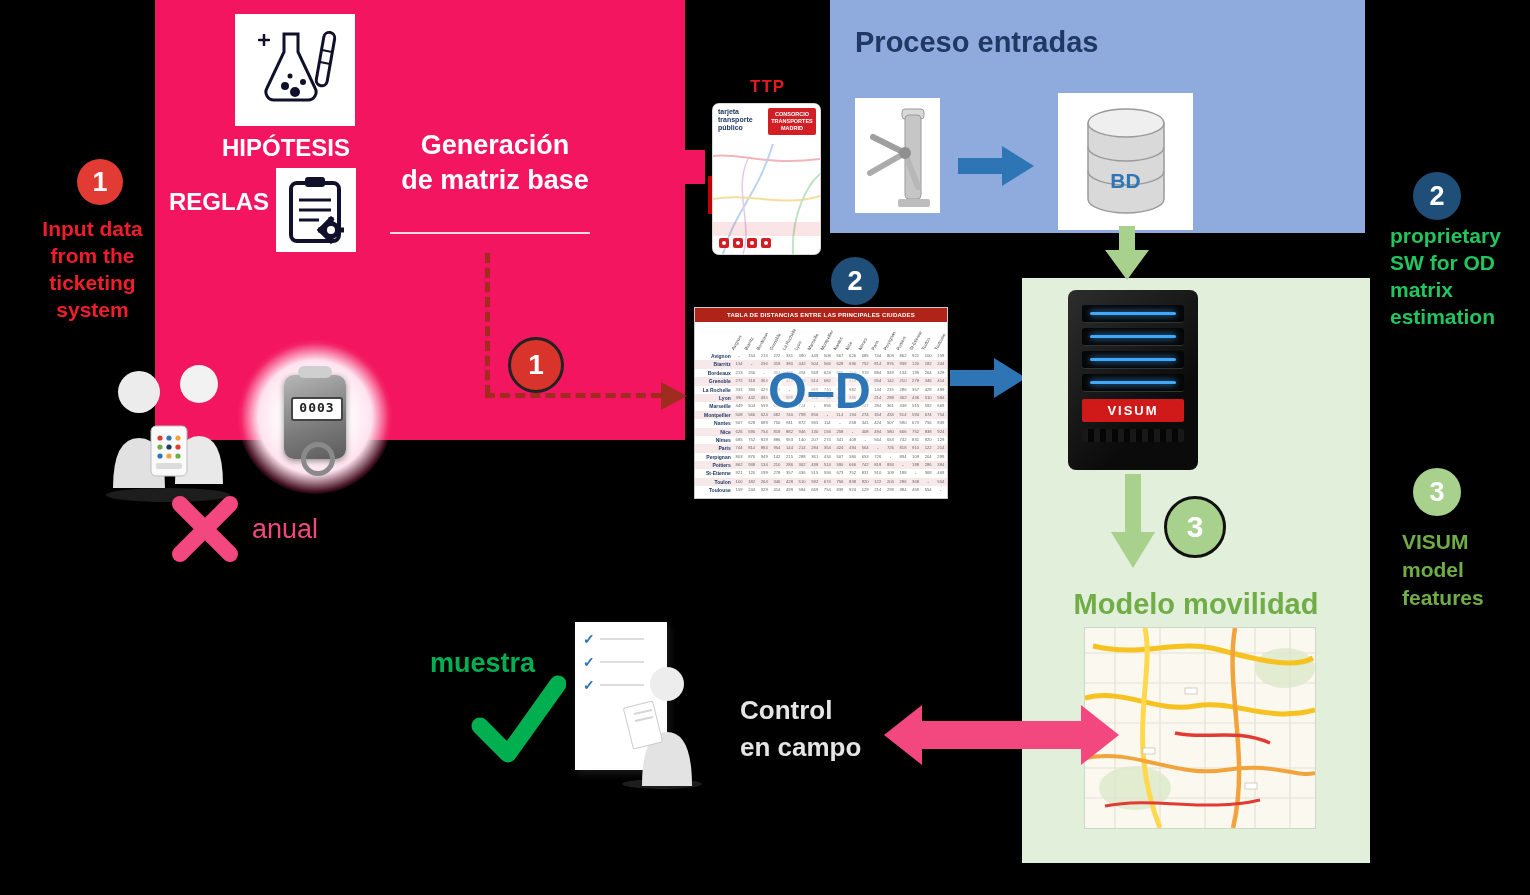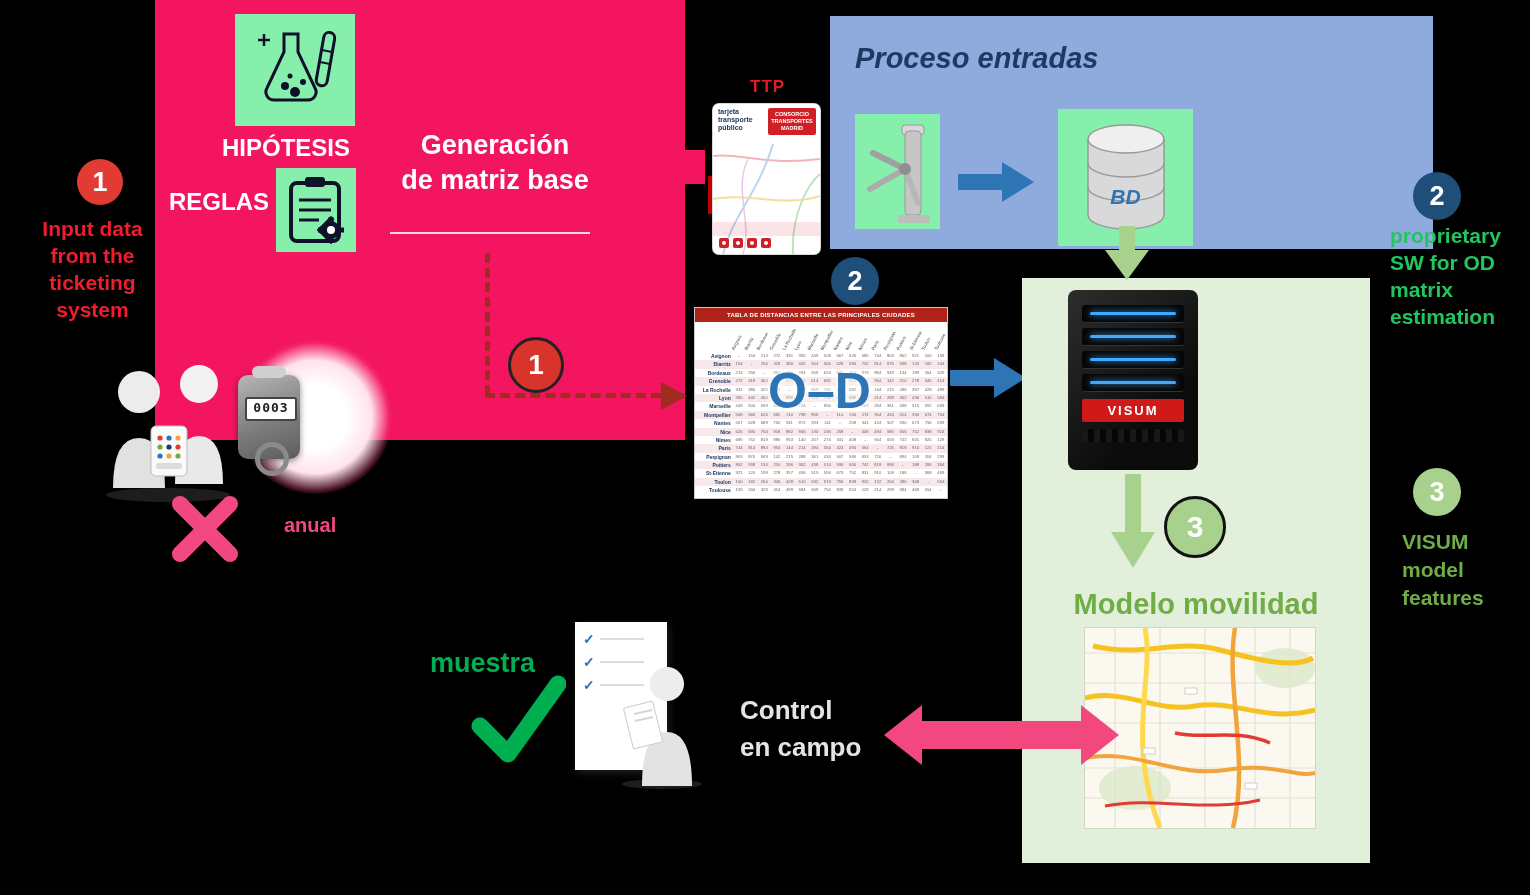--- a/index.html
+++ b/index.html
@@ -4,55 +4,55 @@
 <style>
   html,body{margin:0;padding:0;background:#000;}
   .stage{position:relative;width:1530px;height:895px;background:#000;overflow:hidden;
          font-family:"Liberation Sans",sans-serif;}
   .abs{position:absolute;}
   .ml{white-space:pre-line;}
   .badge{position:absolute;border-radius:50%;color:#fff;font-weight:bold;
          display:flex;align-items:center;justify-content:center;}
   
   .pink-box{position:absolute;left:155px;top:0;width:530px;height:440px;background:#F3155F;}
-  .icon-card{position:absolute;background:#86efac;display:flex;align-items:center;justify-content:center;}
+  .icon-card{position:absolute;background:#ffffff;display:flex;align-items:center;justify-content:center;}
   .gen-title{position:absolute;left:220px;top:128px;width:240px;color:#fff;font-size:27px;
              font-weight:bold;text-align:center;line-height:35px;}
   .gen-underline{position:absolute;left:235px;top:232px;width:200px;height:2px;background:#f2f2f2;opacity:.9;}
   .dash-v{position:absolute;left:330px;top:253px;height:142px;border-left:5px dashed #A02C20;}
   .dash-h{position:absolute;left:330px;top:393px;width:176px;border-top:5px dashed #A02C20;}
   .dash-head{position:absolute;left:506px;top:382px;width:0;height:0;
              border-left:26px solid #A02C20;border-top:14px solid transparent;border-bottom:14px solid transparent;}
   
   .step1-label{position:absolute;left:20px;top:215px;width:145px;color:#F01E2C;font-weight:bold;
                font-size:21px;line-height:27px;text-align:center;}
   .glow{position:absolute;left:238px;top:340px;width:154px;height:154px;border-radius:50%;
         background:radial-gradient(circle,#ffffff 0 30%,#FFE3EE 52%,rgba(244,69,126,.30) 68%,rgba(0,0,0,0) 72%);
-        display:flex;align-items:center;justify-content:flex-start;}
+        display:flex;align-items:center;justify-content:center;}
   .counter-body{width:62px;height:84px;background:linear-gradient(160deg,#b7b7b7,#7a7a7a 60%,#5c5c5c);
                 border-radius:10px;position:relative;box-shadow:0 2px 6px rgba(0,0,0,.45);}
   .counter-top{position:absolute;top:-9px;left:14px;width:34px;height:12px;background:#cfcfcf;border-radius:6px;}
   .counter-display{position:absolute;top:22px;left:7px;width:48px;height:20px;background:#fff;
                    border:2px solid #444;border-radius:3px;font-family:"DejaVu Sans Mono",monospace;
                    font-size:13px;font-weight:bold;color:#222;text-align:center;line-height:18px;letter-spacing:1px;}
   .counter-ring{position:absolute;bottom:-17px;left:17px;width:24px;height:24px;border:5px solid #8a8a8a;border-radius:50%;}
-  .anual{position:absolute;left:252px;top:514px;color:#F2477F;font-size:20px;font-weight:bold;margin-left:32px;}
+  .anual{position:absolute;left:252px;top:514px;color:#F2477F;font-size:27px;font-weight:normal;}
   
   .ttp-tag{position:absolute;left:750px;top:77px;color:#E21C24;font-size:17px;font-weight:bold;letter-spacing:1px;}
   .ttp-card{position:absolute;left:713px;top:104px;width:107px;height:150px;background:#fff;border-radius:6px;
             overflow:hidden;box-shadow:0 0 0 1px #d8d8d8;}
   .ttp-title{position:absolute;left:5px;top:4px;font-size:7px;font-weight:bold;color:#1F3864;line-height:8px;}
   .ttp-brand{position:absolute;right:4px;top:4px;width:44px;background:#D21F26;color:#fff;font-size:5.5px;
              font-weight:bold;line-height:7px;padding:3px 2px;text-align:center;border-radius:2px;}
   .ttp-icons{position:absolute;left:6px;bottom:6px;display:flex;gap:4px;}
   .ttp-icons span{width:10px;height:10px;background:#D21F26;border-radius:2px;display:flex;
                   align-items:center;justify-content:center;}
   .ttp-icons i{width:4px;height:4px;background:#fff;border-radius:50%;display:block;}
   
-  .blue-box{position:absolute;left:830px;top:16px;width:603px;height:233px;background:#8FAADC;font-style:italic;}
+  .blue-box{position:absolute;left:830px;top:0;width:535px;height:233px;background:#8FAADC;}
   .blue-title{position:absolute;left:25px;top:26px;color:#1F3864;font-size:29px;font-weight:bold;}
   .bd-label{position:absolute;left:0;right:0;top:76px;text-align:center;color:#2E75B6;font-size:21px;font-weight:bold;}
   
   .step2-label{position:absolute;left:1390px;top:222px;width:130px;color:#22c55e;font-weight:bold;
                font-size:21px;line-height:27px;}
   .step3-label{position:absolute;left:1402px;top:528px;width:120px;color:#70AD47;font-weight:bold;
                font-size:21px;line-height:28px;}
   
   .od-table{position:absolute;left:695px;top:308px;width:252px;height:190px;background:#fff;
             box-shadow:0 0 0 1px #c9c9c9;overflow:hidden;}

